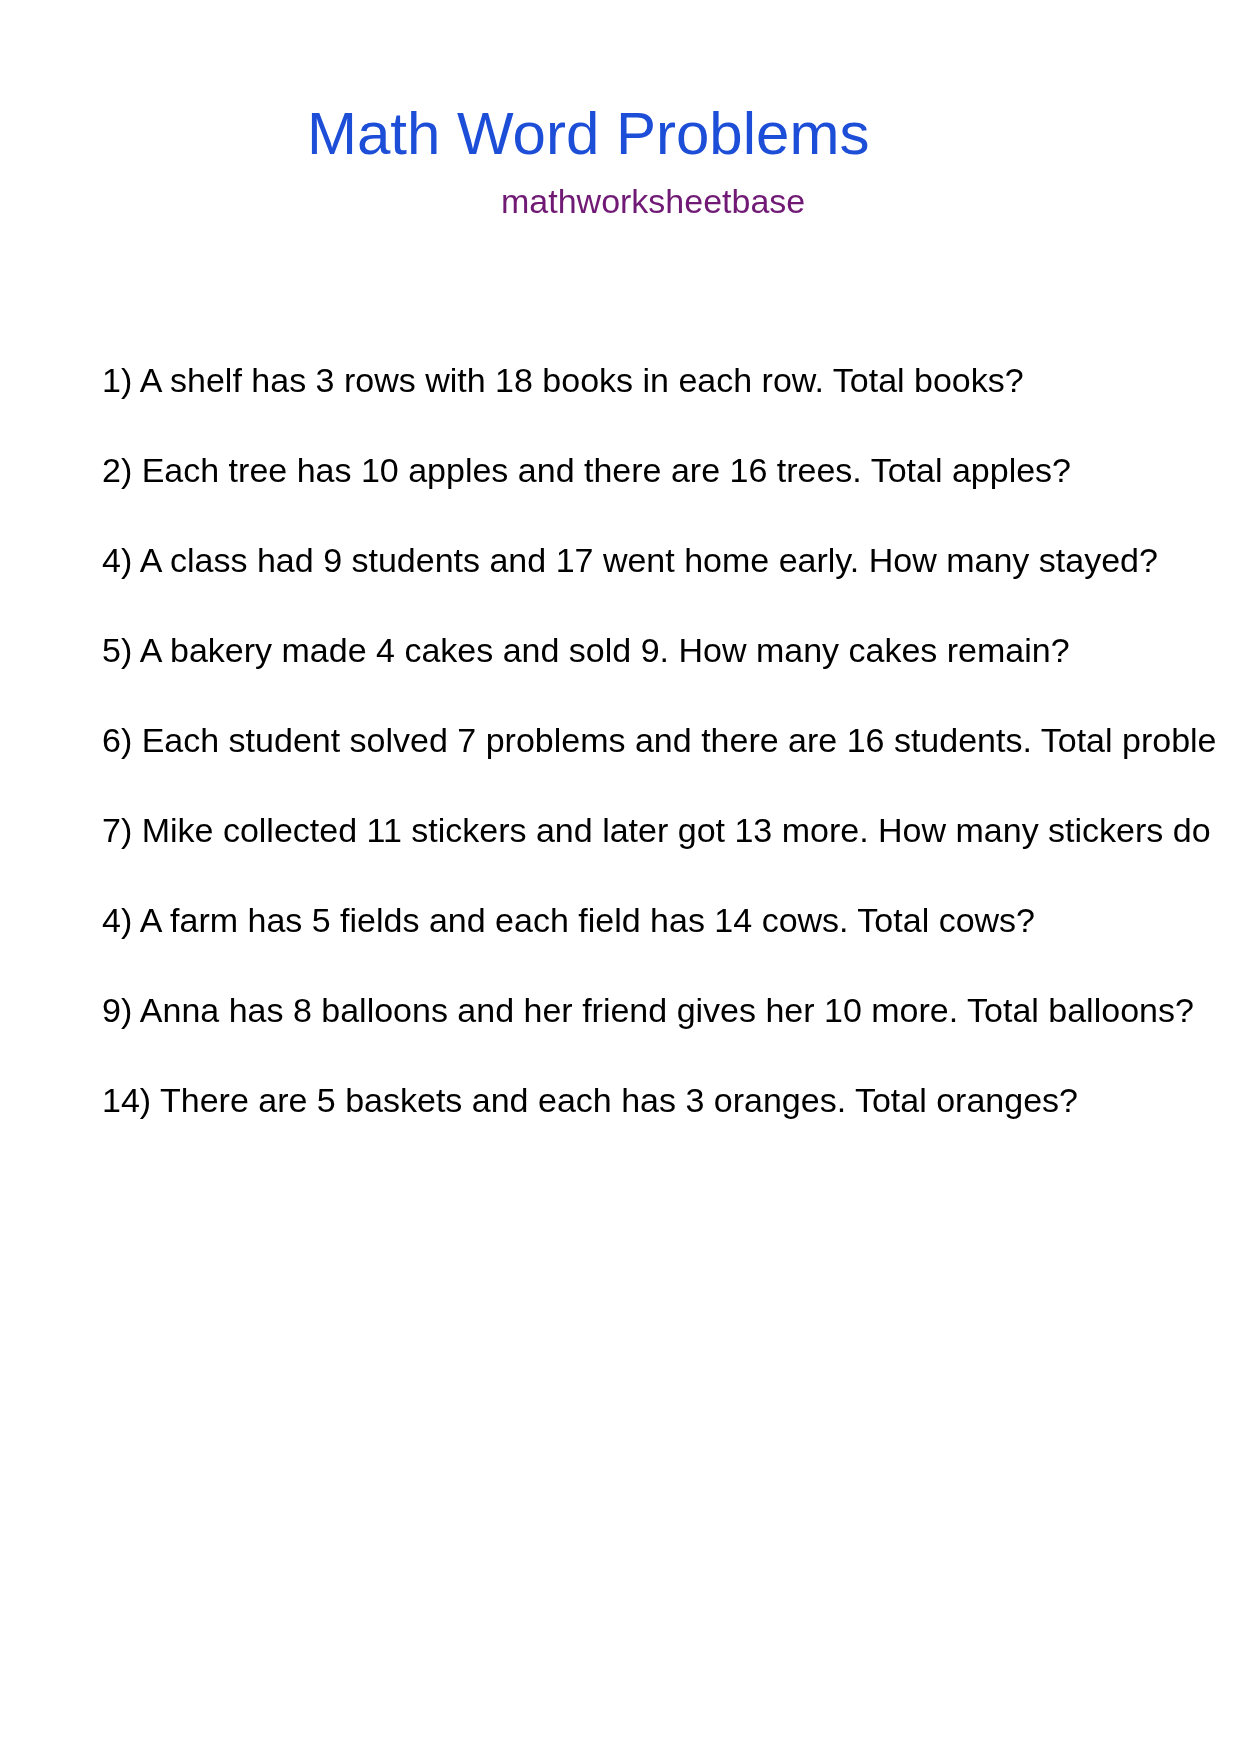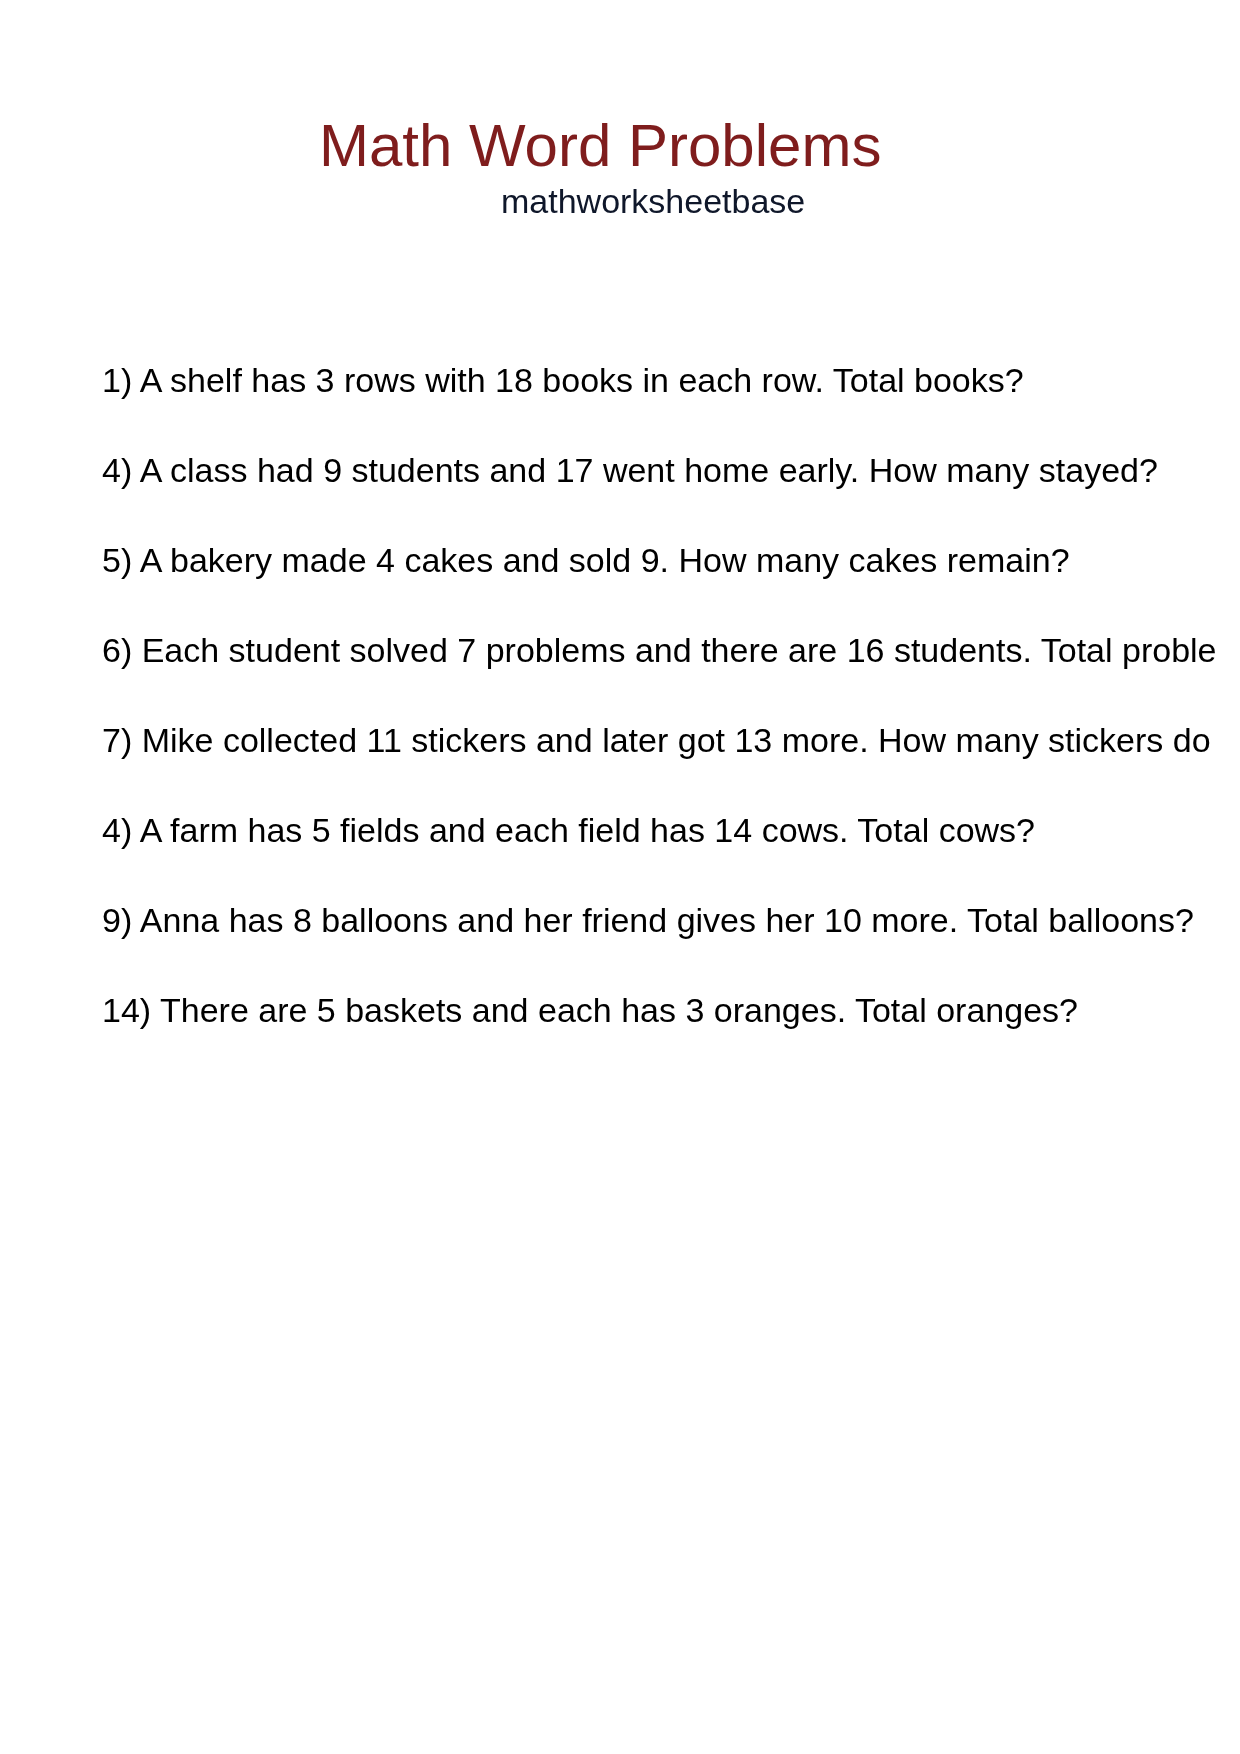--- a/index.html
+++ b/index.html
@@ -17,35 +17,35 @@
   }
   .page {
     position: absolute;
     inset: 0;
     overflow: hidden;
   }
   .title {
     position: absolute;
     left: 303px;
     top: 94px;
-    margin: 16px;
+    margin: 4px;
     font-size: 60px;
     font-weight: 400;
     line-height: 1.2;
     white-space: nowrap;
-    color: #7f1d1d;
+    color: #1d4ed8;
   }
   .subtitle {
     position: absolute;
     left: 501px;
     top: 181px;
     font-size: 34px;
     line-height: 1.2;
     white-space: nowrap;
-    color: #0f172a;
+    color: #701a75;
   }
   .problems {
     position: absolute;
     left: 102px;
     right: 0;
     top: 335px;
     overflow: hidden;
   }
   .problem {
     font-size: 34px;
@@ -56,20 +56,21 @@
   }
 </style>
 </head>
 <body>
 
 <div class="page">
   <h1 class="title">Math Word Problems</h1>
   <div class="subtitle">mathworksheetbase</div>
   <div class="problems">
     <div class="problem">1) A shelf has 3 rows with 18 books in each row. Total books?</div>
+    <div class="problem">2) Each tree has 10 apples and there are 16 trees. Total apples?</div>
     <div class="problem">4) A class had 9 students and 17 went home early. How many stayed?</div>
     <div class="problem">5) A bakery made 4 cakes and sold 9. How many cakes remain?</div>
     <div class="problem">6) Each student solved 7 problems and there are 16 students. Total proble</div>
     <div class="problem">7) Mike collected 11 stickers and later got 13 more. How many stickers do</div>
     <div class="problem">4) A farm has 5 fields and each field has 14 cows. Total cows?</div>
     <div class="problem">9) Anna has 8 balloons and her friend gives her 10 more. Total balloons?</div>
     <div class="problem">14) There are 5 baskets and each has 3 oranges. Total oranges?</div>
   </div>
 </div>
 

